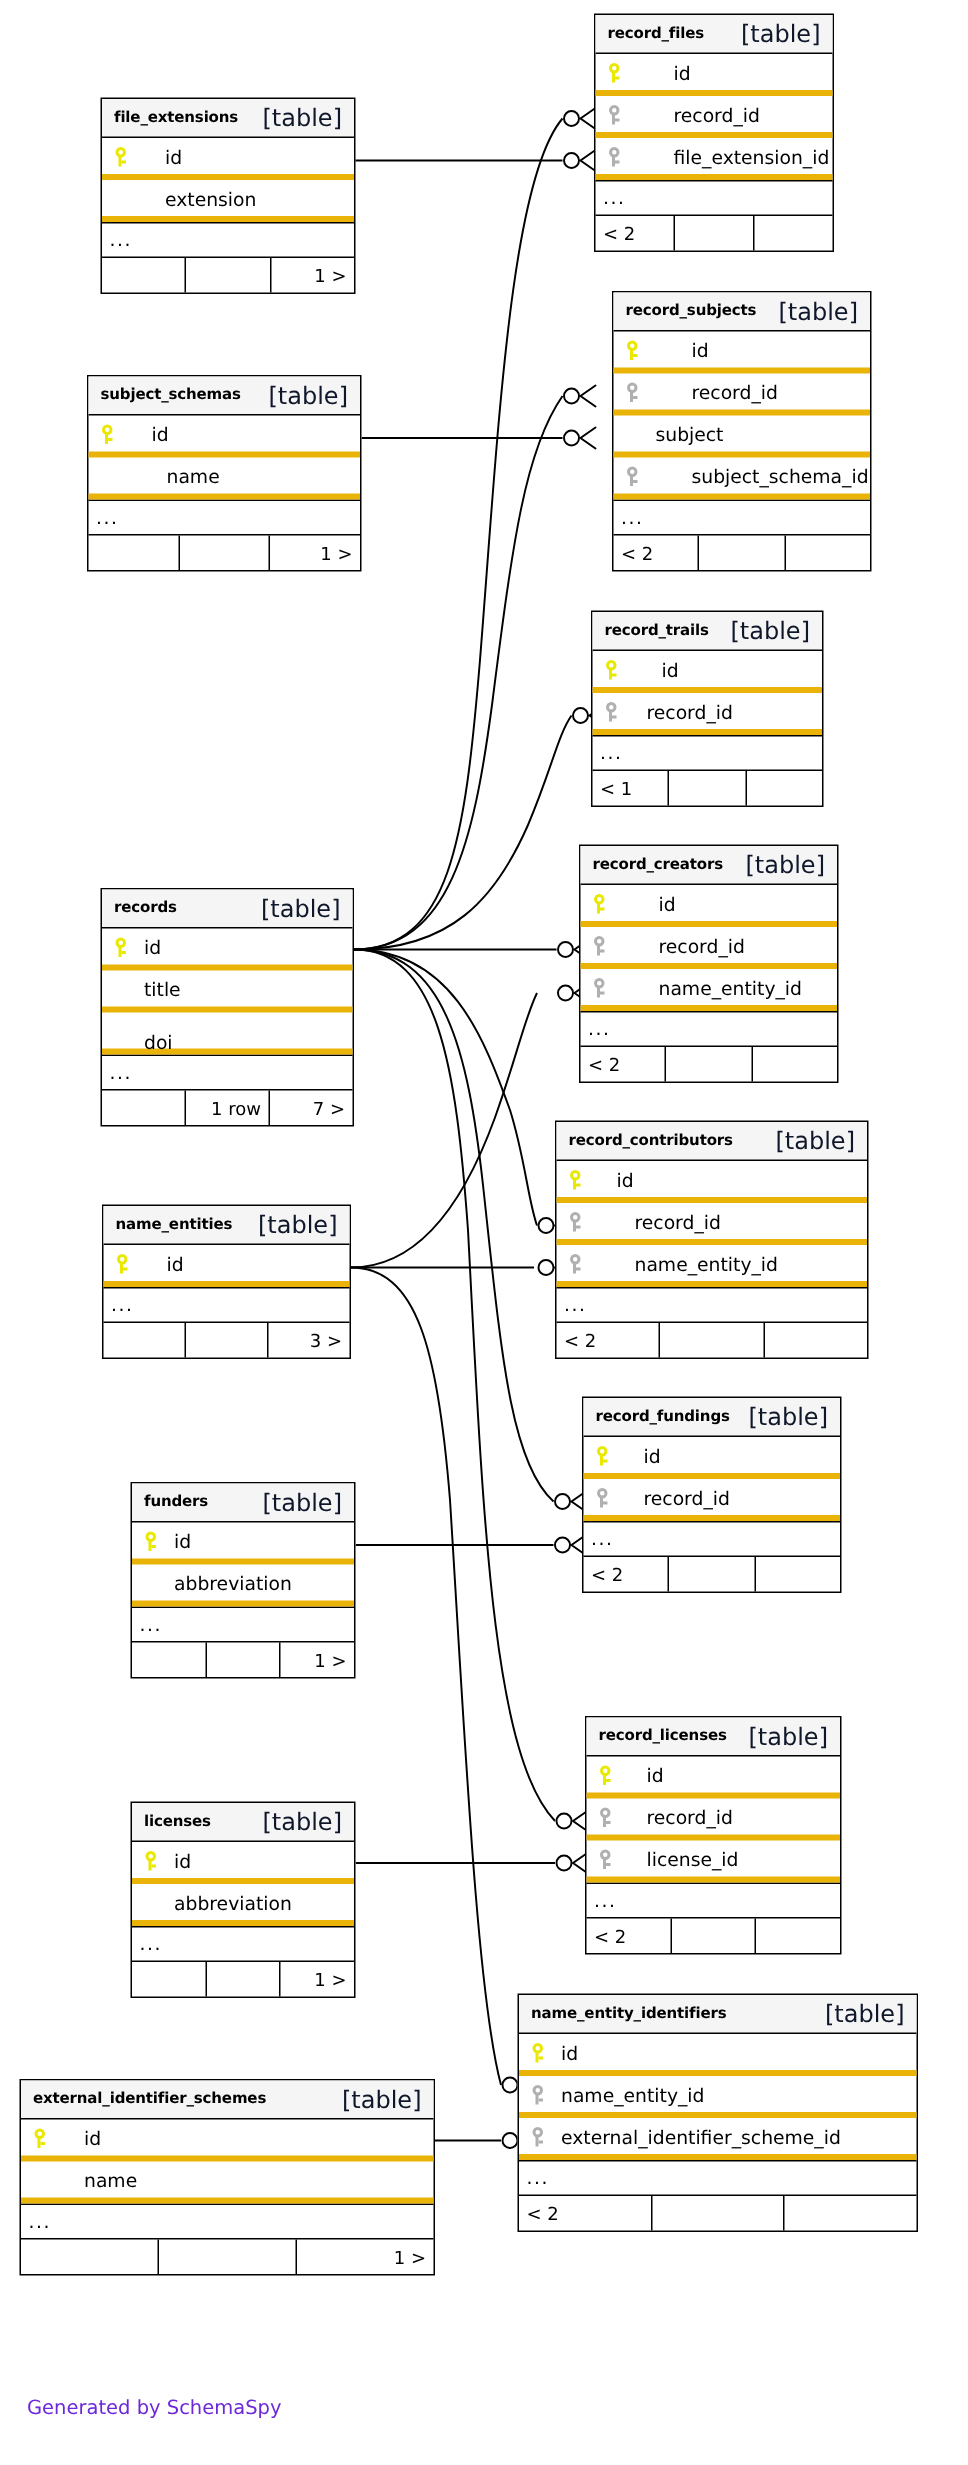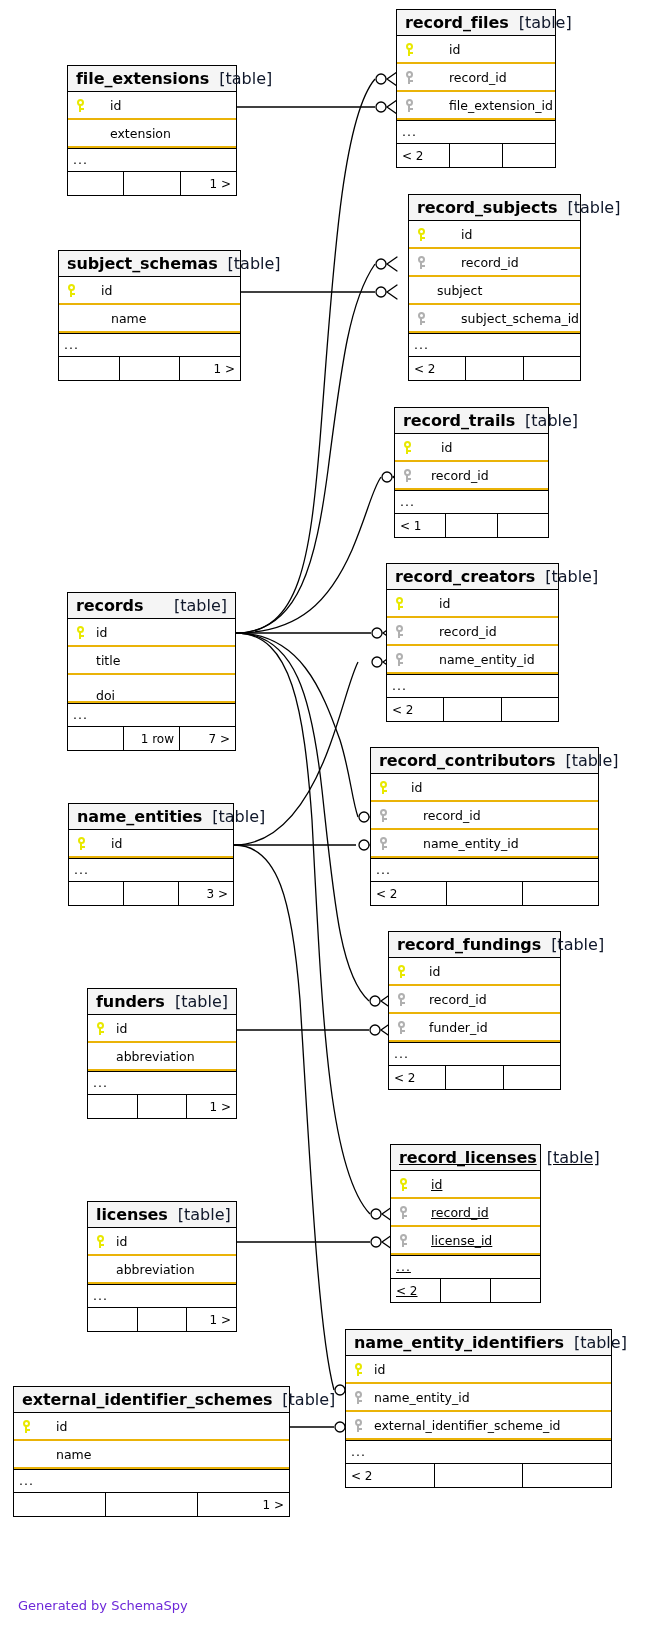--- a/index.html
+++ b/index.html
@@ -23,25 +23,25 @@
   }
   .tb-head{
     background:#f5f5f5;
     border-bottom:1px solid #000;
     height:26px;
     display:flex;align-items:center;
     padding:0 8px;
     box-sizing:border-box;
     white-space:nowrap;
   }
-  .tb-name{font-weight:bold;font-size:16px;letter-spacing:-0.1px;}
+  .tb-name{font-weight:bold;font-size:10px;letter-spacing:-0.1px;}
   .tb-tag{margin-left:auto;color:#0f172a;font-size:16px;padding-left:10px;}
   .tb-row{
     height:28px;
-    border-bottom:2px solid #eab308;
+    border-bottom:4px solid #eab308;
     display:flex;align-items:center;
     box-sizing:border-box;
     position:relative;
     white-space:nowrap;
   }
   .tb-row:last-child{border-bottom:none;}
   .tb-row .keycell{width:24px;display:flex;align-items:center;justify-content:center;flex:0 0 24px;}
   .tb-row .colname{padding-left:4px;font-size:12.5px;}
   .tb-row.indent .colname{padding-left:28px;}
   .key{display:inline-block;width:9px;height:13px;position:relative;}
@@ -388,21 +388,21 @@
       <span class="colname">name_entity_id</span>
     </div>
     <div class="tb-ellipsis">...</div>
     <div class="tb-foot">
       <span class="fc l">&lt; 2</span>
       <span class="fc"></span>
       <span class="fc r"></span>
     </div>
   </div>
 
-  <div class="table-box" style="left:370px;top:747px;width:229px;">
+  <div class="table-box" style="left:370px;top:747px;width:209px;">
     <div class="tb-head">
       <span class="tb-name">record_contributors</span>
       <span class="tb-tag">[table]</span>
     </div>
     <div class="tb-row indent">
       <span class="keycell">
           <span class="key pk">
             <i class="kh"></i>
             <i class="ks"></i>
             <i class="kt"></i>
@@ -479,30 +479,20 @@
     <div class="tb-row indent">
       <span class="keycell">
           <span class="key fk">
             <i class="kh"></i>
             <i class="ks"></i>
             <i class="kt"></i>
           </span>
         </span>
       <span class="colname" style="padding-left:16px;">record_id</span>
     </div>
-    <div class="tb-row indent">
-      <span class="keycell">
-          <span class="key fk">
-            <i class="kh"></i>
-            <i class="ks"></i>
-            <i class="kt"></i>
-          </span>
-        </span>
-      <span class="colname" style="padding-left:16px;">funder_id</span>
-    </div>
     <div class="tb-ellipsis">...</div>
     <div class="tb-foot">
       <span class="fc l">&lt; 2</span>
       <span class="fc"></span>
       <span class="fc r"></span>
     </div>
   </div>
 
   <div class="table-box" style="left:87px;top:988px;width:150px;">
     <div class="tb-head">
@@ -523,21 +513,21 @@
       <span class="colname" style="padding-left:28px;">abbreviation</span>
     </div>
     <div class="tb-ellipsis">...</div>
     <div class="tb-foot">
       <span class="fc l"></span>
       <span class="fc"></span>
       <span class="fc r">1 &gt;</span>
     </div>
   </div>
 
-  <div class="table-box" style="left:390px;top:1144px;width:151px;text-decoration:underline;">
+  <div class="table-box" style="left:390px;top:1144px;width:171px;">
     <div class="tb-head">
       <span class="tb-name">record_licenses</span>
       <span class="tb-tag">[table]</span>
     </div>
     <div class="tb-row indent">
       <span class="keycell">
           <span class="key pk">
             <i class="kh"></i>
             <i class="ks"></i>
             <i class="kt"></i>

